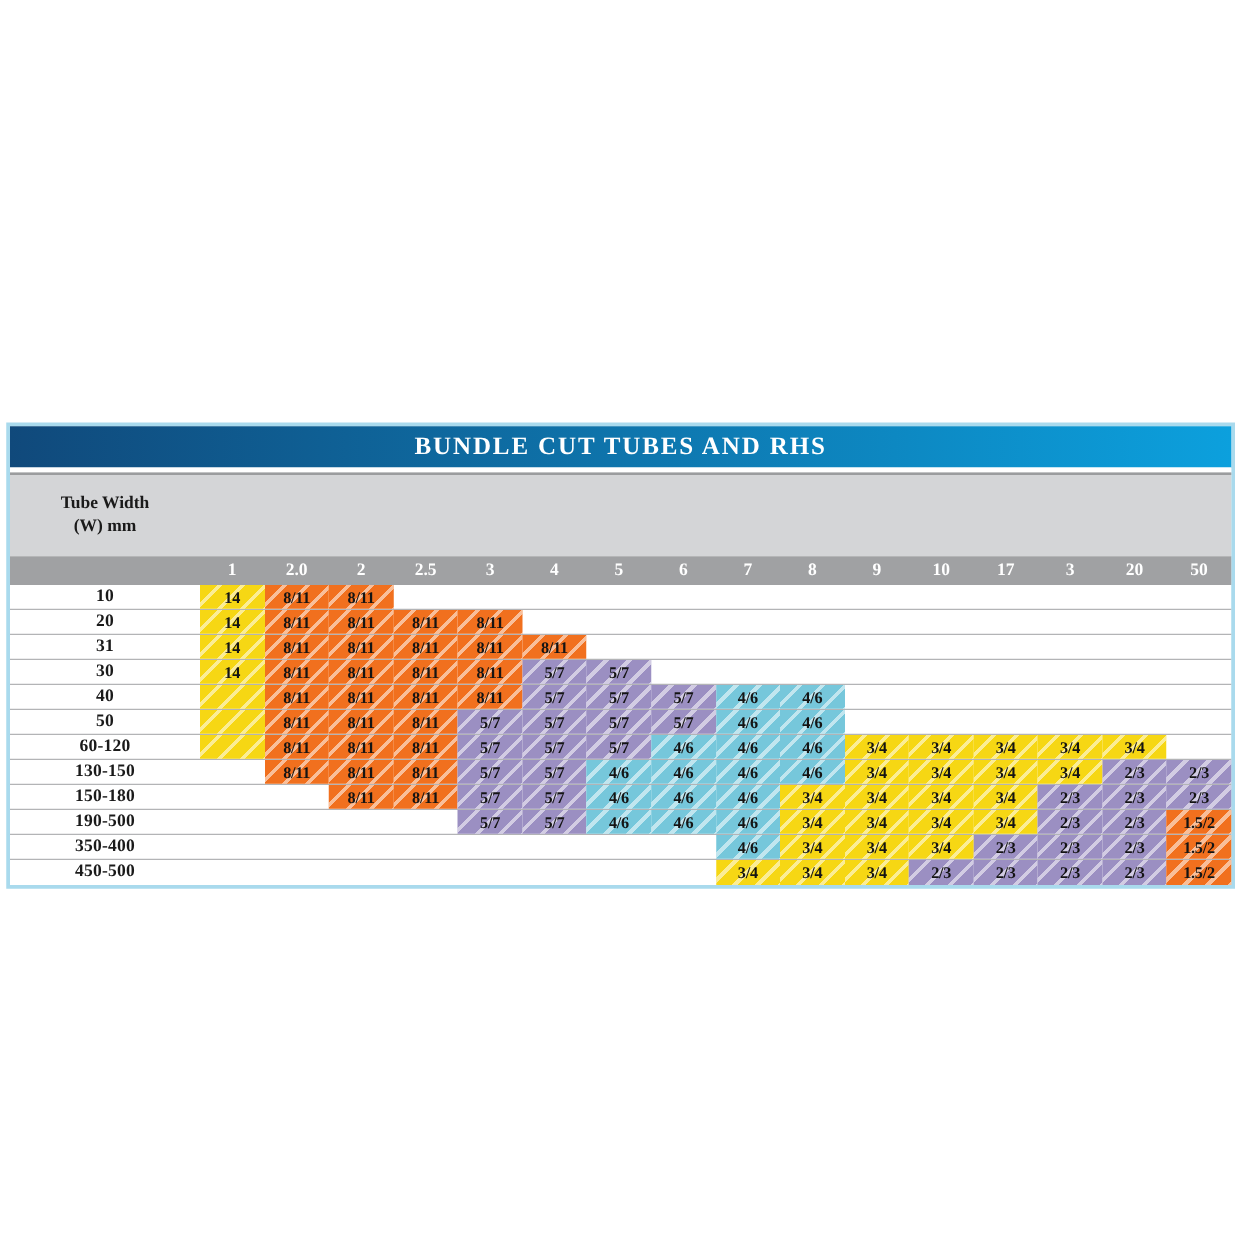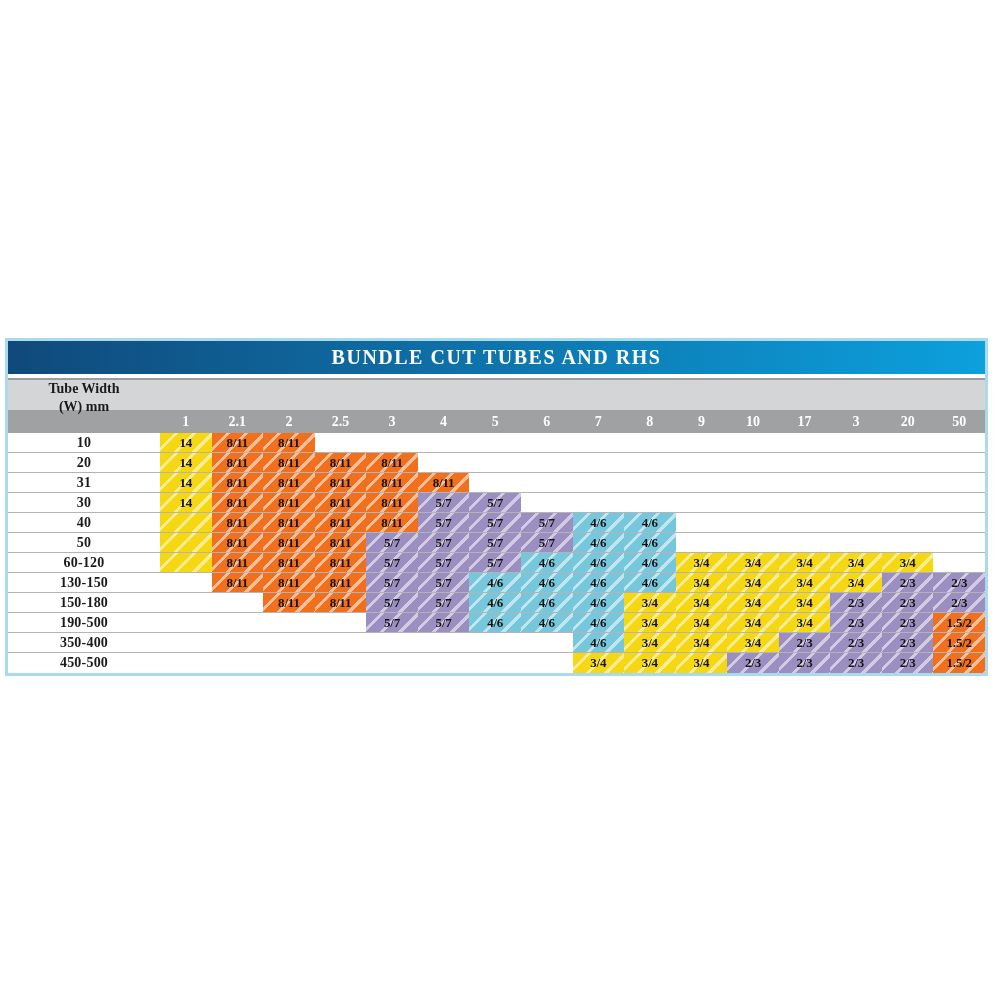--- a/index.html
+++ b/index.html
@@ -10,21 +10,21 @@
   .table-wrap { position:absolute; left:5px; top:338px; width:983px;
                 border:3px solid #A9DAED; background:#fff; }
 
   .banner { height:33px; display:flex; align-items:center; justify-content:center; }
   .banner-title { color:#ffffff; font-weight:bold; font-size:20px; letter-spacing:1.5px; }
 
   .white-gap { height:4px; background:#ffffff; }
 
   .grid { display:grid; grid-template-columns:152px repeat(16, 1fr); }
 
-  .hdr { height:32px; border-top:2px solid #9B9C9E; }
+  .hdr { height:67px; border-top:2px solid #9B9C9E; }
   .hdr-left { grid-column:1; display:flex; flex-direction:column; align-items:center;
               justify-content:center; font-weight:bold; font-size:14px; line-height:1.3;
               color:#1a1a1a; }
   .hdr-right { grid-column:2 / 18; display:flex; align-items:center; justify-content:center;
                font-weight:bold; font-size:14px; color:#1a1a1a; }
 
   .subhdr { height:23px; }
   .subhdr .col-num { display:flex; align-items:center; justify-content:center;
                      color:#ffffff; font-weight:bold; font-size:14px; }
 
@@ -54,21 +54,21 @@
       <div class="hdr-left">
         <span>Tube Width</span>
         <span>(W) mm</span>
       </div>
     </div>
 
     <div class="grid subhdr" style="background: rgb(160, 161, 163);">
       <div></div>
 
     <div class="col-num">1</div>
-        <div class="col-num">2.1</div>
+        <div class="col-num">2.0</div>
         <div class="col-num">2</div>
         <div class="col-num">2.5</div>
         <div class="col-num">3</div>
         <div class="col-num">4</div>
         <div class="col-num">5</div>
         <div class="col-num">6</div>
         <div class="col-num">7</div>
         <div class="col-num">8</div>
         <div class="col-num">9</div>
         <div class="col-num">10</div>

